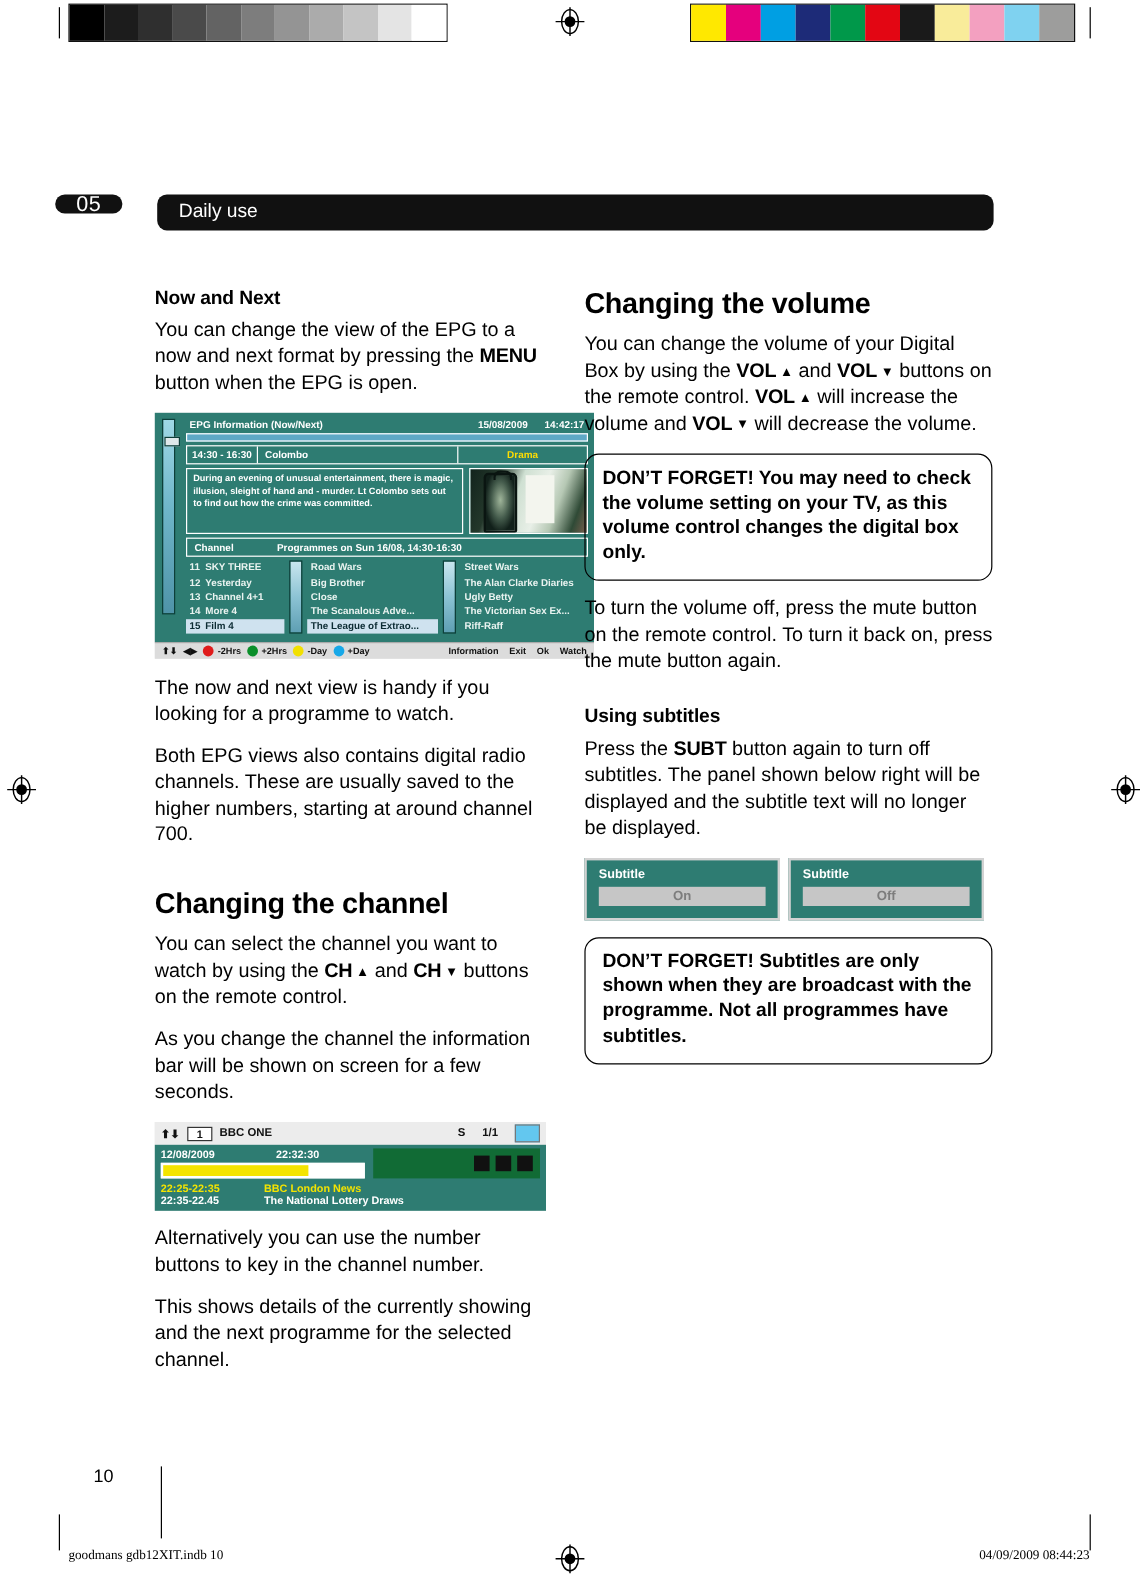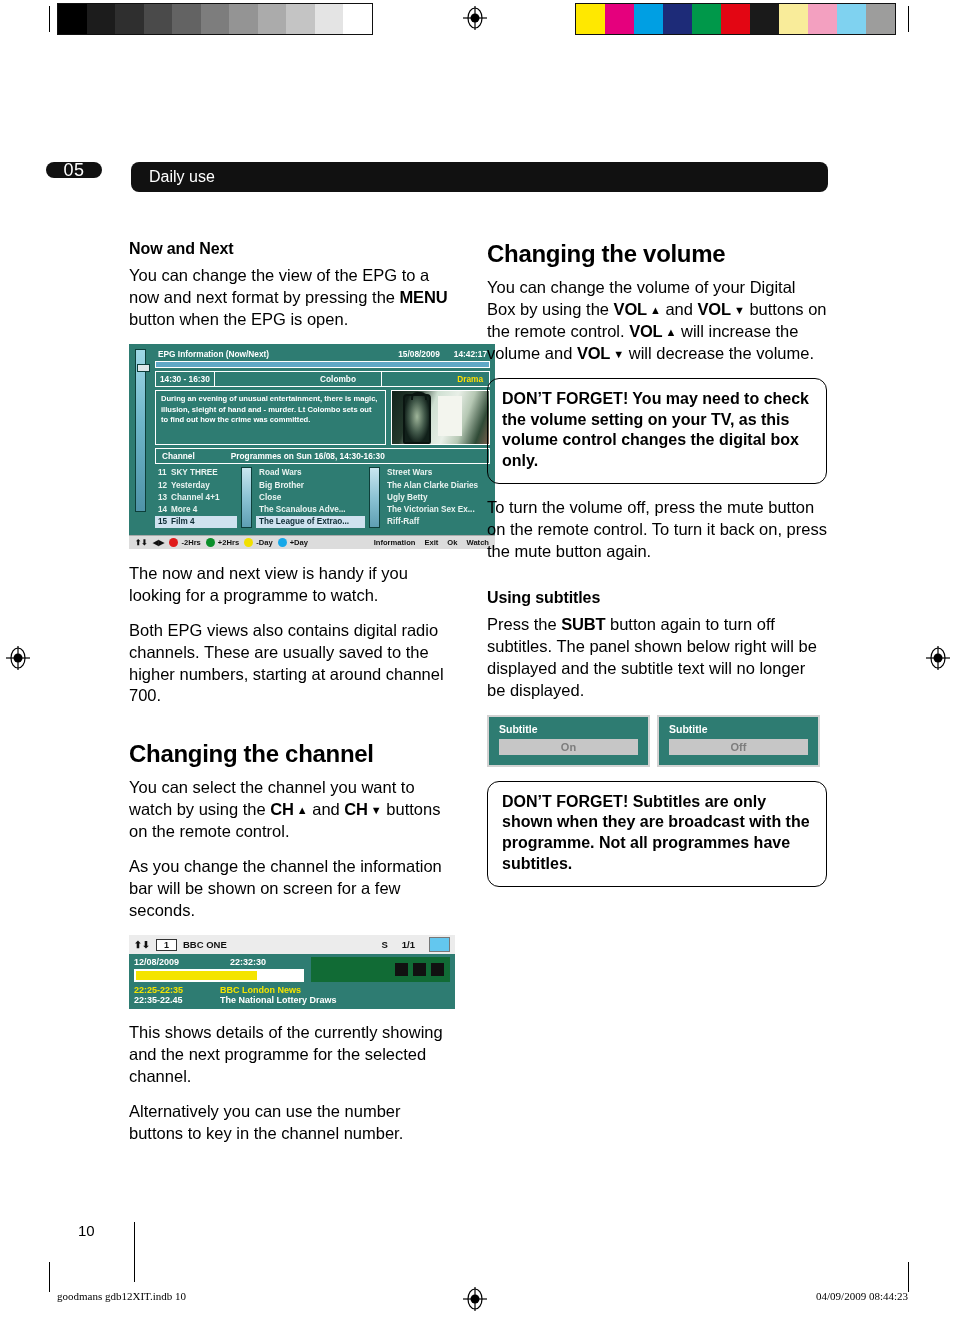--- a/index.html
+++ b/index.html
@@ -93,25 +93,25 @@
   }
   #epg-inner { margin-left: 21px; }
   #epg-titlebar {
     display: flex; justify-content: space-between; align-items: center;
     color: #ffffff; font-size: 8.3px; font-weight: bold; padding: 1px 3px 2px 3px;
   }
   #epg-title-right { display: flex; gap: 14px; }
   #epg-rule { height: 5px; background: #5ea8c6; border: 1px solid #ffffff; margin-bottom: 3px; }
   #epg-progrow {
     display: flex; border: 1px solid #ffffff; color: #ffffff;
-    font-size: 8.3px; font-weight: bold; align-items: stretch; margin-bottom: 3px; gap: 19px;
+    font-size: 8.3px; font-weight: bold; align-items: stretch; margin-bottom: 3px;
   }
   #epg-time { padding: 2px 4px; border-right: 1px solid #ffffff; white-space: nowrap; }
-  #epg-progname { padding: 2px 6px; flex: 1; text-align: right; }
-  #epg-genre { padding: 2px 6px; border-left: 1px solid #ffffff; color: #ffdd00; width: 108px; text-align: right; box-sizing: border-box; }
+  #epg-progname { padding: 2px 6px; flex: 1; }
+  #epg-genre { padding: 2px 6px; border-left: 1px solid #ffffff; color: #ffdd00; width: 108px; text-align: center; box-sizing: border-box; }
   #epg-desc-wrap { display: flex; gap: 5px; margin-bottom: 3px; }
   #epg-desc {
     flex: 1; border: 1px solid #ffffff; color: #ffffff;
     font-size: 7.6px; font-weight: bold; line-height: 1.42; padding: 3px 5px;
   }
   #epg-thumb {
     width: 97px; height: 53px; border: 1px solid #ffffff; position: relative; overflow: hidden;
     background: linear-gradient(110deg, #12231c 0%, #24382b 22%, #cfe0d2 40%, #e8efe7 58%, #b6c8b4 72%, #2f4a36 88%, #7a5f4e 100%);
   }
   #epg-thumb .lamp {
@@ -416,22 +416,22 @@
           <span>BBC London News</span>
         </div>
         <div id="ib-row-next">
           <span class="ib-time">22:35-22.45</span>
           <span>The National Lottery Draws</span>
         </div>
       </div>
     </div>
   </div>
 
+  <p class="body">Alternatively you can use the number buttons to key in the channel number.</p>
   <p class="body">This shows details of the currently showing and the next programme for the selected channel.</p>
-  <p class="body">Alternatively you can use the number buttons to key in the channel number.</p>
 </div>
 
 <div id="col-right">
 
   <h2 class="head">Changing the volume</h2>
   <p class="body"><span>You can change the volume of your Digital Box by using the </span><span class="kb">VOL</span><span class="arr">&nbsp;▲</span><span> and </span><span class="kb">VOL</span><span class="arrd">&nbsp;▼</span><span> buttons on the remote control. </span><span class="kb">VOL</span><span class="arr">&nbsp;▲</span><span> will increase the volume and </span><span class="kb">VOL</span><span class="arrd">&nbsp;▼</span><span> will decrease the volume.</span></p>
 
   <div class="callout">DON’T FORGET! You may need to check the volume setting on your TV, as this volume control changes the digital box only.</div>
 
   <p class="body">To turn the volume off, press the mute button on the remote control. To turn it back on, press the mute button again.</p>

